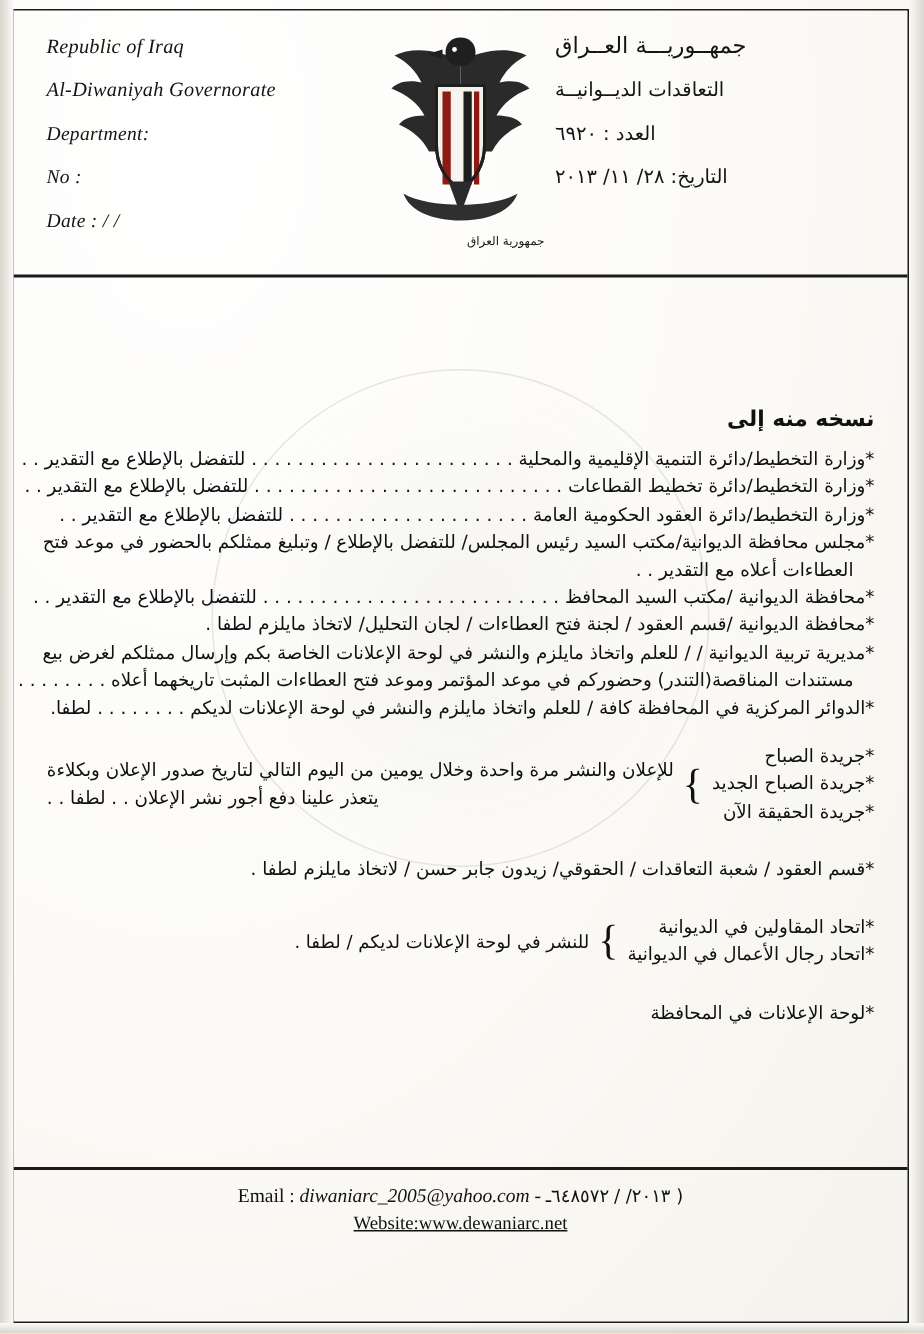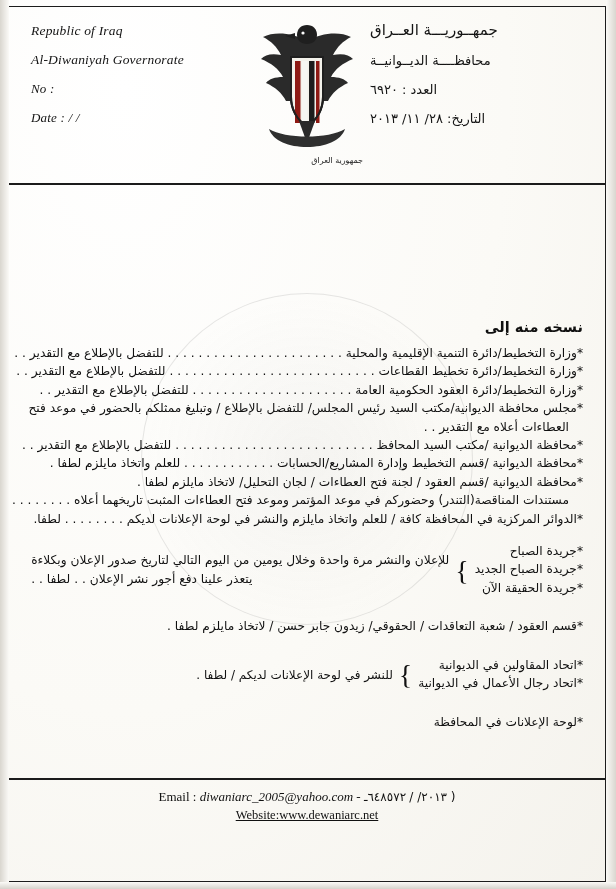--- a/index.html
+++ b/index.html
@@ -106,21 +106,20 @@
   
   .body-area {
     position: absolute;
     left: 9px;
     top: 186px;
     width: 596px;
     height: 640px;
     direction: rtl;
     font-family: "DejaVu Sans", sans-serif;
     color: #101010;
-    margin-top: 47px;
   }
   
   .watermark {
     position: absolute;
     left: 50%;
     top: 60px;
     transform: translateX(-50%);
     width: 330px;
     height: 330px;
     border-radius: 50%;
@@ -228,20 +227,21 @@
 
 <div class="page">
   <div class="paper"></div>
   <div class="page-border"></div>
 
   <div class="header">
 
     <div class="hdr-left">
       <div class="line">Republic of Iraq</div>
       <div class="line">Al-Diwaniyah Governorate</div>
+      <div class="line small">Department:</div>
       <div class="line small">No :</div>
       <div class="line small">Date :        /        /</div>
     </div>
 
     <div class="emblem">
       <svg width="104" height="138" viewBox="0 0 104 138">
 
         <path d="M52 24 C38 16, 20 14, 8 20 C16 24, 22 30, 26 38 C16 36, 10 38, 6 42 C16 46, 24 52, 28 60 C20 60, 14 62, 11 66 C20 70, 27 76, 31 84 L52 84 Z" fill="#2a2a2a"></path>
         <path d="M52 24 C66 16, 84 14, 96 20 C88 24, 82 30, 78 38 C88 36, 94 38, 98 42 C88 46, 80 52, 76 60 C84 60, 90 62, 93 66 C84 70, 77 76, 73 84 L52 84 Z" fill="#2a2a2a"></path>
 
@@ -258,40 +258,40 @@
 
         <path d="M44 104 L52 126 L60 104 Z" fill="#2a2a2a"></path>
 
         <path d="M14 112 C30 122, 74 122, 90 112 C86 124, 70 130, 52 130 C34 130, 18 124, 14 112 Z" fill="#2f2f2f"></path>
       </svg>
       <div class="caption">جمهورية العراق</div>
     </div>
 
     <div class="hdr-right">
       <div class="line big">جمهــوريـــة العــراق</div>
-      <div class="line">محافظــــة الديــوانيــة</div>
+      <div class="line">التعاقدات الديــوانيــة</div>
       <div class="line num">العدد : ٦٩٢٠</div>
       <div class="line num">التاريخ: ٢٨/ ١١/ ٢٠١٣</div>
     </div>
   </div>
 
   <div class="body-area">
     <div class="watermark"></div>
 
     <div class="doc-title">نسخه منه إلى</div>
 
     <div class="lines">
       <div class="ln">*وزارة التخطيط/دائرة التنمية الإقليمية والمحلية  . . . . . . . . . . . . . . . . . . . . . . .  للتفضل بالإطلاع مع التقدير . .</div>
       <div class="ln">*وزارة التخطيط/دائرة تخطيط القطاعات  . . . . . . . . . . . . . . . . . . . . . . . . . . .  للتفضل بالإطلاع مع التقدير . .</div>
       <div class="ln">*وزارة التخطيط/دائرة العقود الحكومية العامة  . . . . . . . . . . . . . . . . . . . . .  للتفضل بالإطلاع مع التقدير . .</div>
       <div class="ln">*مجلس محافظة الديوانية/مكتب السيد رئيس المجلس/ للتفضل بالإطلاع / وتبليغ ممثلكم بالحضور في موعد فتح</div>
       <div class="ln indent">العطاءات أعلاه مع التقدير . .</div>
       <div class="ln">*محافظة الديوانية /مكتب السيد المحافظ  . . . . . . . . . . . . . . . . . . . . . . . . . .  للتفضل بالإطلاع مع التقدير . .</div>
-      <div class="ln">*محافظة الديوانية /قسم التخطيط وإدارة المشاريع/الحسابات  . . . . . . . . . . . .  للعلم واتخاذ مايلزم لطفا .</div>
       <div class="ln">*محافظة الديوانية /قسم العقود / لجنة فتح العطاءات / لجان التحليل/ لاتخاذ مايلزم لطفا .</div>
+      <div class="ln">*مديرية تربية الديوانية / / للعلم واتخاذ مايلزم والنشر في لوحة الإعلانات الخاصة بكم وإرسال ممثلكم لغرض بيع</div>
       <div class="ln indent">مستندات المناقصة(التندر) وحضوركم في موعد المؤتمر وموعد فتح العطاءات المثبت تاريخهما أعلاه . . . . . . . . لطفا .</div>
       <div class="ln">*الدوائر المركزية في المحافظة كافة / للعلم واتخاذ مايلزم والنشر في لوحة الإعلانات لديكم . . . . . . . .  لطفا.</div>
 
       <div class="gap-m"></div>
 
       <div class="grp flexrow">
         <div class="rowcol">
           <div class="ln">*جريدة الصباح</div>
           <div class="ln">*جريدة الصباح الجديد</div>
           <div class="ln">*جريدة الحقيقة الآن</div>

